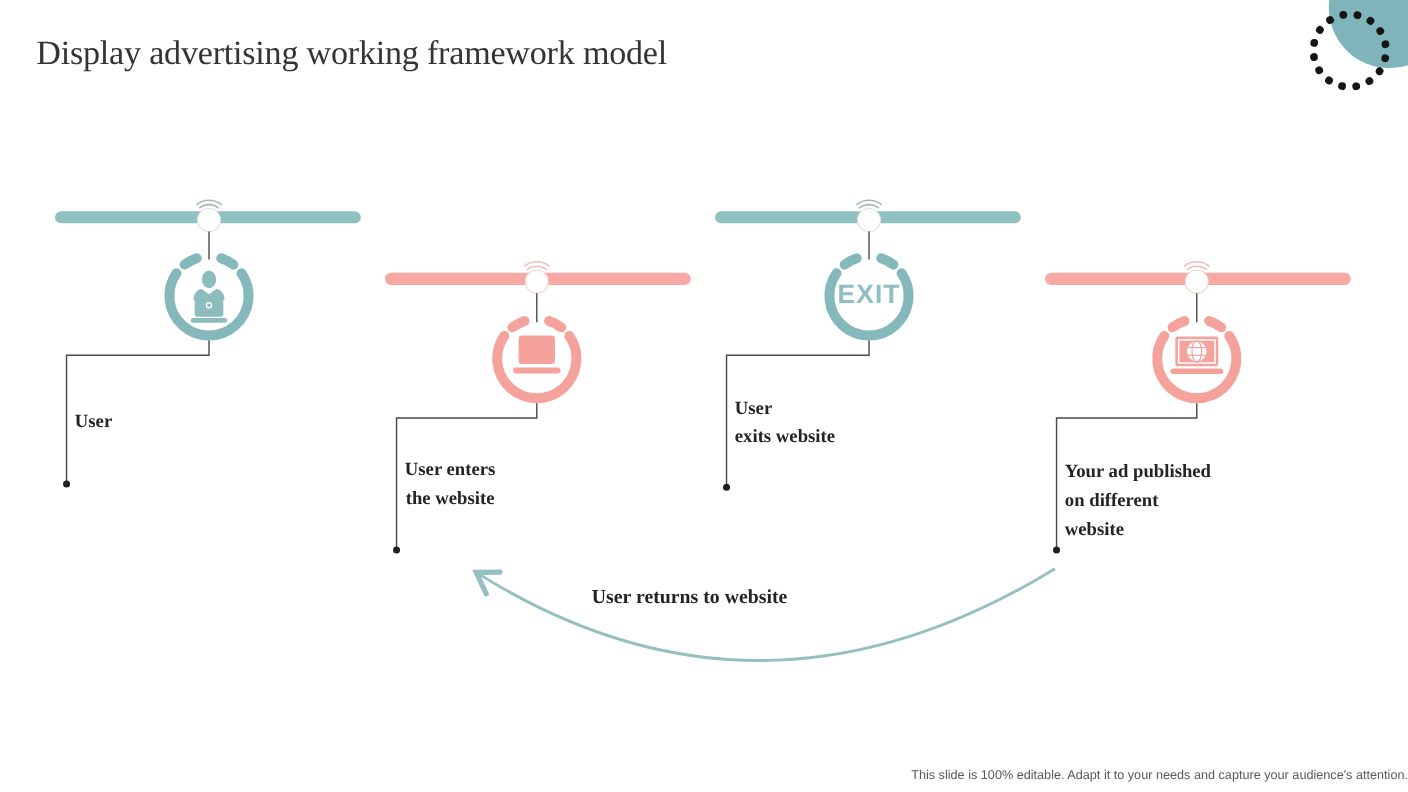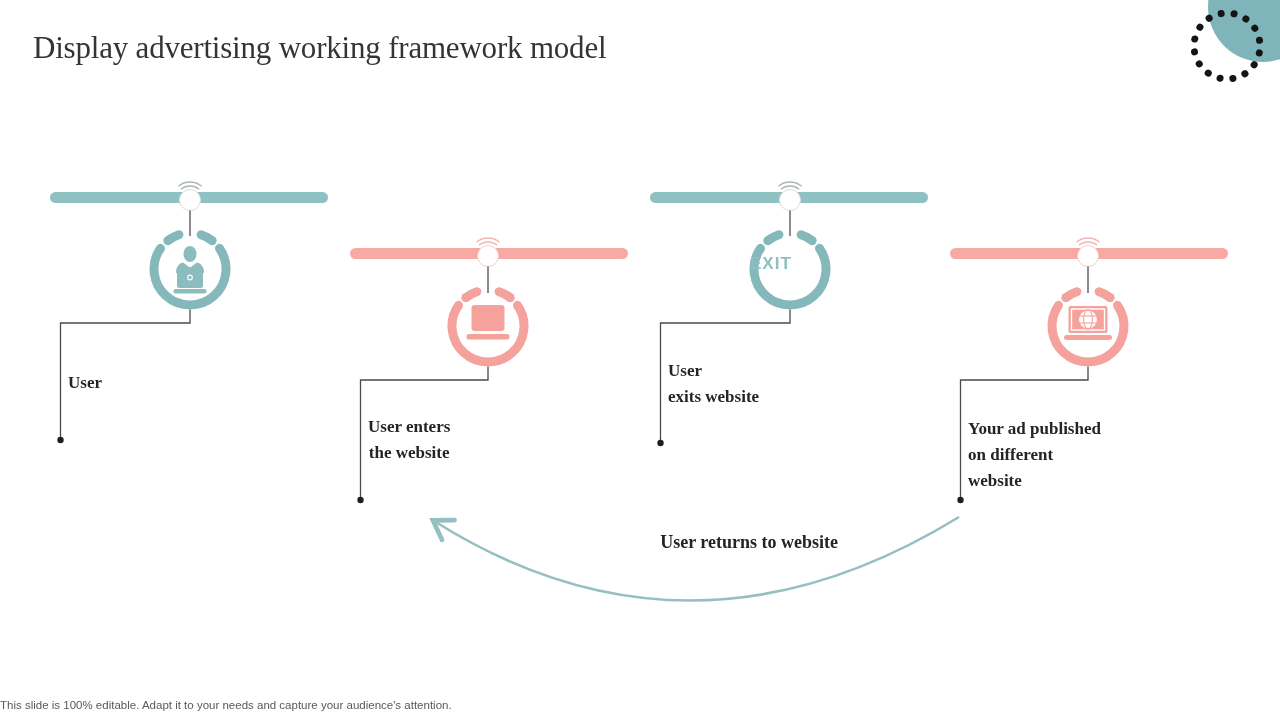--- a/index.html
+++ b/index.html
@@ -11,31 +11,31 @@
     position:absolute;left:33px;top:30px;margin:0;
     font-size:31px;font-weight:500;letter-spacing:-0.2px;color:#343434;
     font-family:Liberation Serif, serif;white-space:nowrap;
   }
   .art{position:absolute;left:0;top:0;}
   .node-label{
     position:absolute;font-weight:700;font-size:17px;line-height:26px;
     color:#242424;white-space:pre-line;font-family:"Liberation Serif",serif;
   }
   .exit-badge{
-    position:absolute;left:750px;top:254px;width:80px;
-    font-family:"Liberation Sans",sans-serif;font-weight:700;font-size:17px;
+    position:absolute;left:750px;top:254px;width:80px;text-align:center;
+    font-family:"Liberation Sans",sans-serif;font-weight:700;font-size:24px;
     letter-spacing:1px;color:#8FBFC4;
   }
   .return-label{
-    position:absolute;left:538px;top:532px;width:300px;text-align:right;
+    position:absolute;left:538px;top:532px;width:300px;text-align:left;
     font-weight:700;font-size:18px;color:#242424;
     font-family:"Liberation Serif",serif;
   }
   .footer{
-    position:absolute;left:0;top:699px;width:1280px;text-align:left;
+    position:absolute;left:0;top:699px;width:1280px;text-align:right;
     font-family:"Liberation Sans",sans-serif;font-size:11.5px;color:#595959;
   }
 </style>
 </head>
 <body>
 
 <h1 class="title">Display advertising working framework model</h1>
 
 <svg class="art" width="1280" height="720" viewBox="0 0 1280 720">
   <defs>

